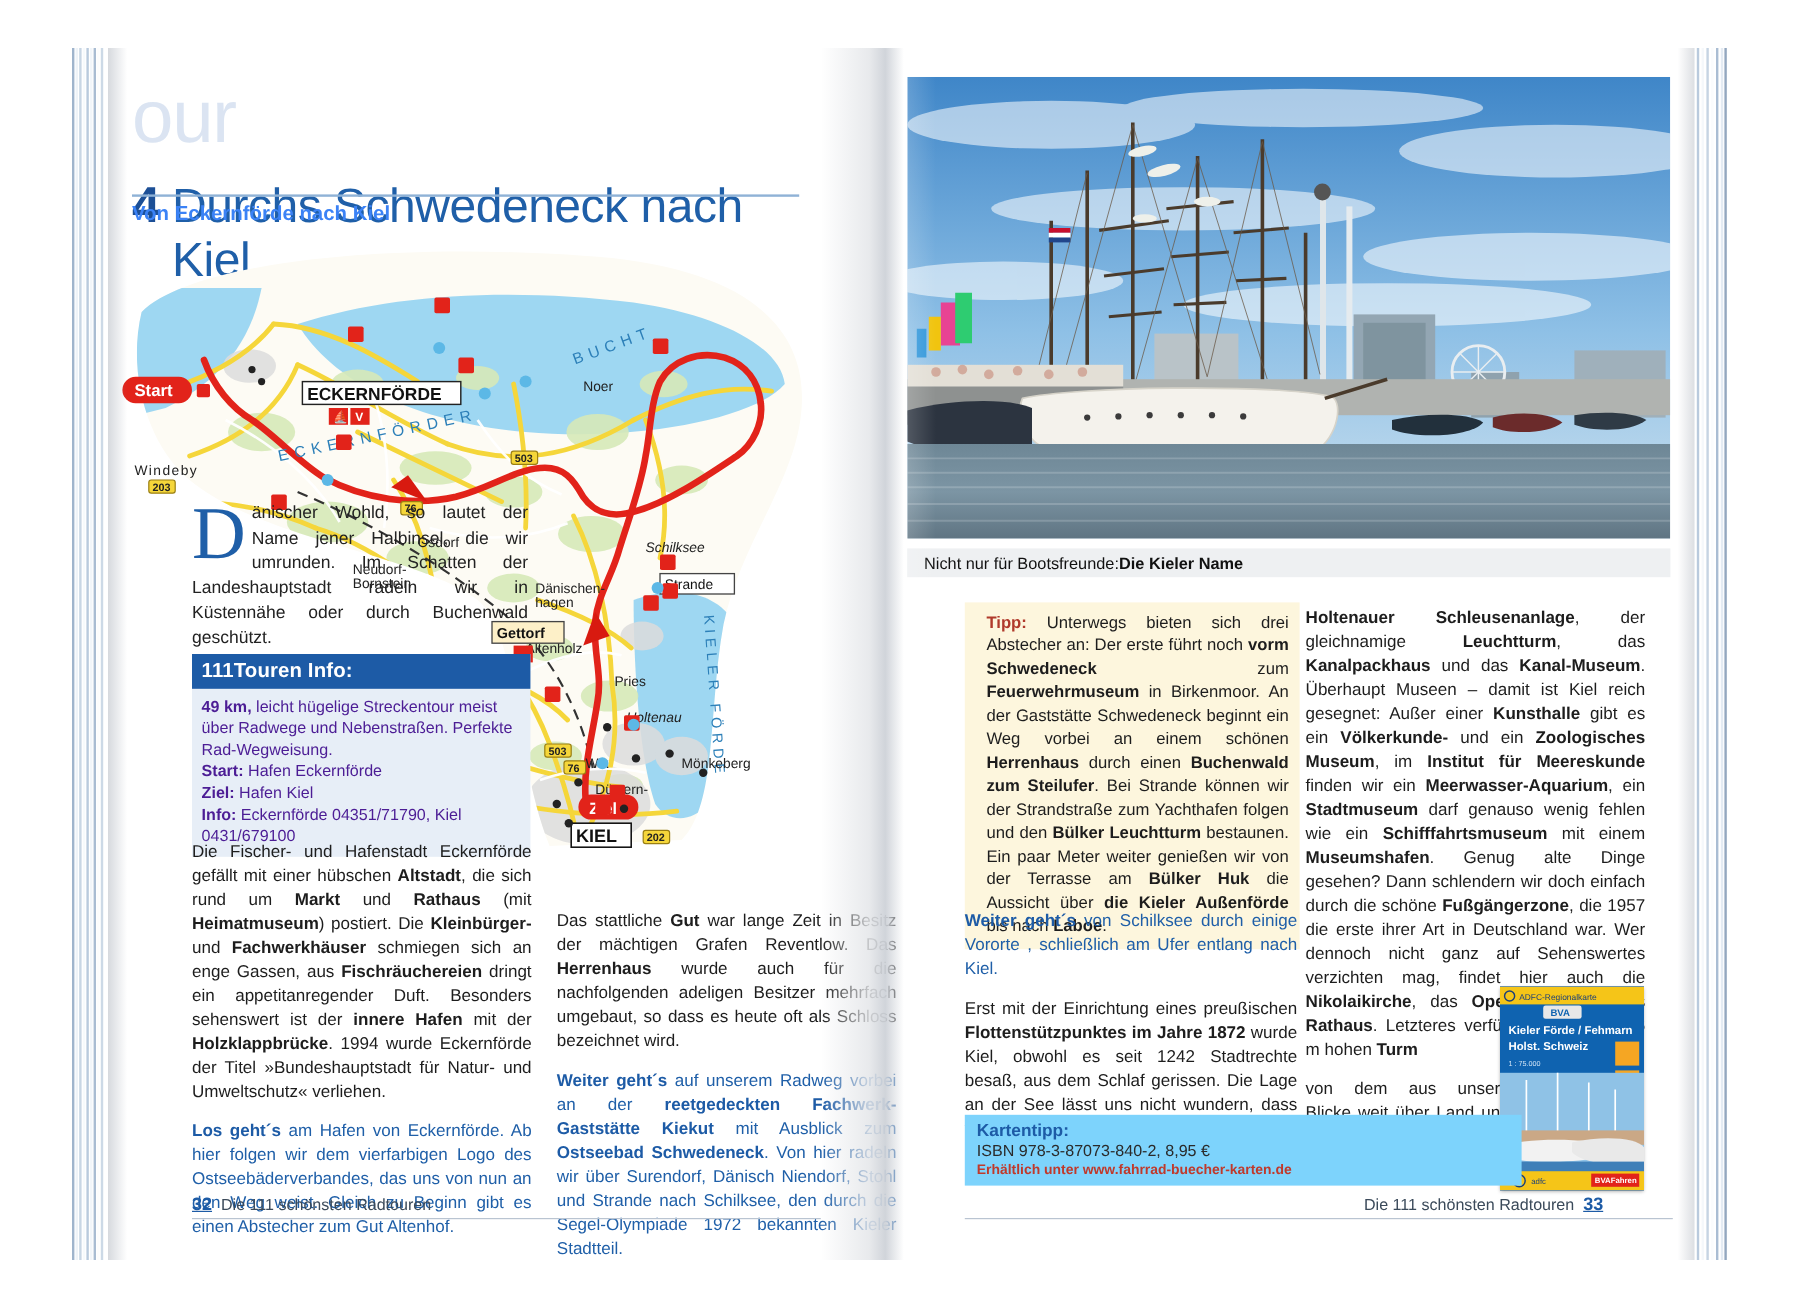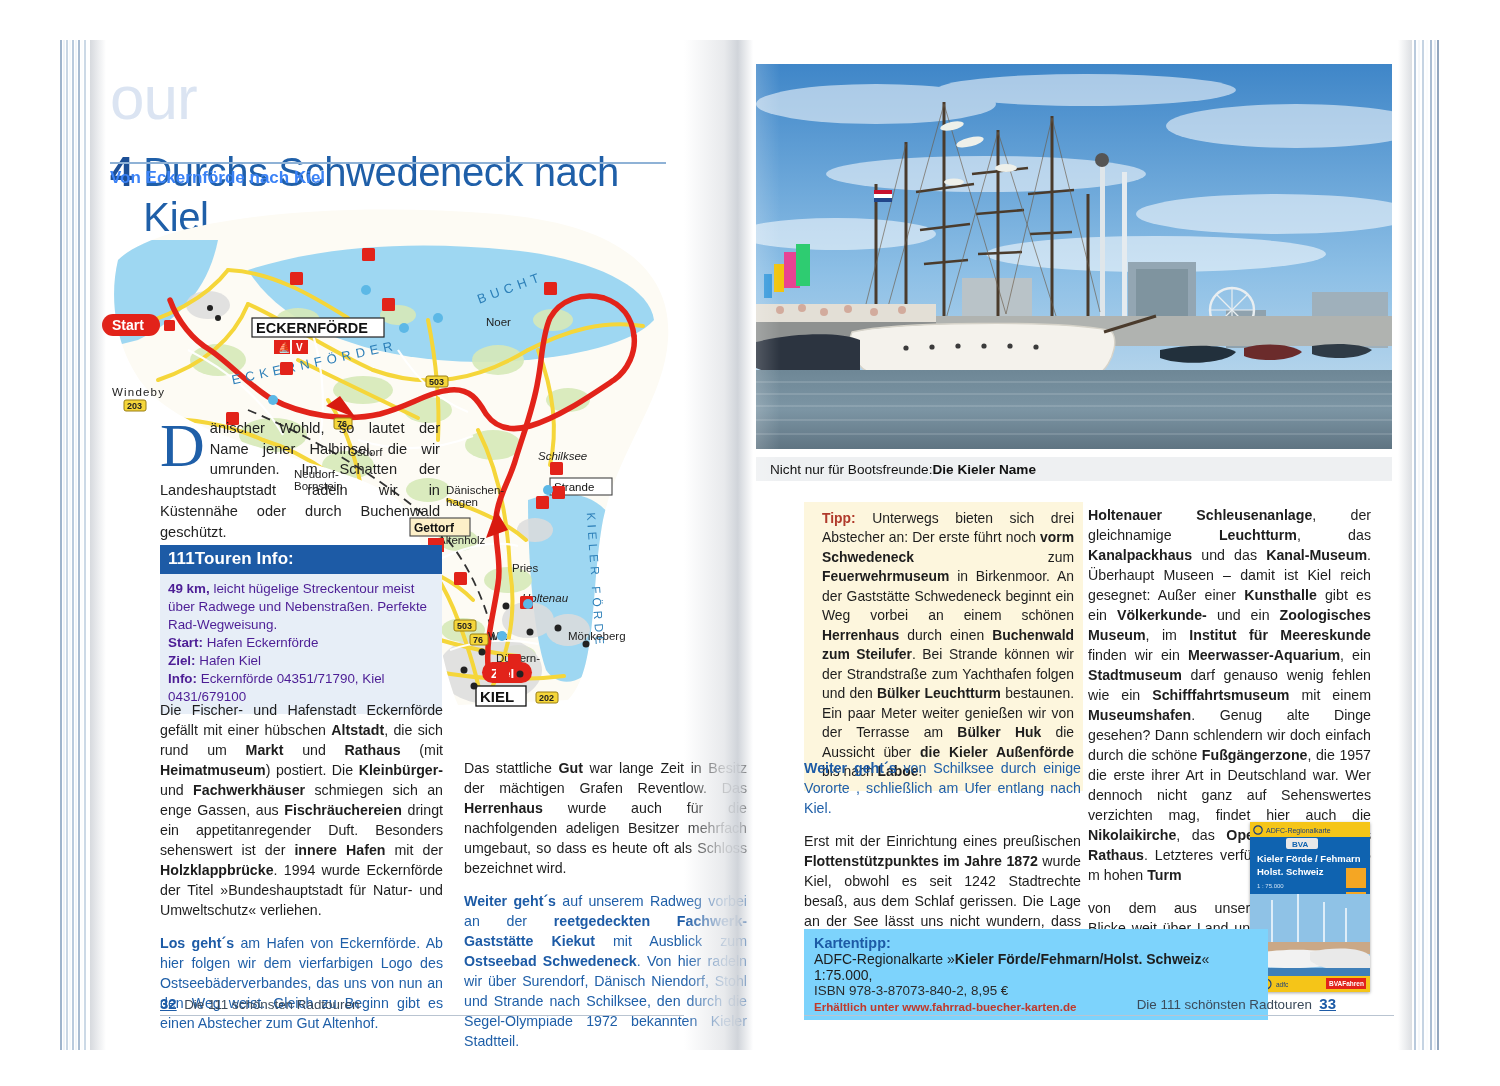--- a/index.html
+++ b/index.html
@@ -574,21 +574,20 @@
         <rect x="0" y="154" width="120" height="16" fill="#f5c518"></rect>
         <circle cx="16" cy="162" r="5" fill="none" stroke="#1a3f7a" stroke-width="1.2"></circle>
         <text x="26" y="165" font-family="Liberation Sans, sans-serif" font-size="6.5" fill="#1a3f7a">adfc</text>
         <rect x="76" y="156" width="40" height="11" fill="#e2231a"></rect>
         <text x="79" y="164" font-family="Liberation Sans, sans-serif" font-size="6.5" font-weight="700" fill="#fff">BVAFahren</text>
       </svg>
     </div>
 
     <div class="kartentipp">
       <div class="h">Kartentipp:</div>
-      <div class="l1"><span>ADFC-Regionalkarte »</span><b>Kieler Förde/Fehmarn/Holst. Schweiz</b><span>« 1:75.000,</span></div>
       <div class="l2">ISBN 978-3-87073-840-2, 8,95 €</div>
       <div class="l3">Erhältlich unter www.fahrrad-buecher-karten.de</div>
     </div>
 
     <div class="foot-rule r"></div>
     <div class="foot r">
       <span>Die 111 schönsten Radtouren</span>&nbsp;
       <span class="pn">33</span>
     </div>
   </div>

